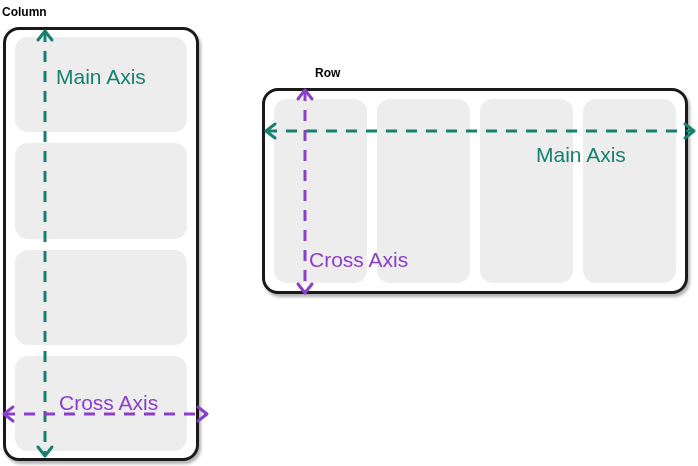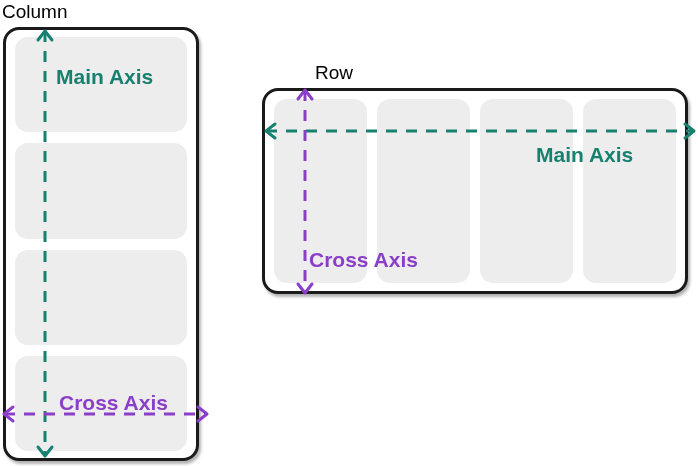--- a/index.html
+++ b/index.html
@@ -20,22 +20,22 @@
     position: absolute;
     left: 0; top: 0;
     width: 698px;
     height: 466px;
   }
 
   
   .section-label {
     position: absolute;
     font-family: "Liberation Sans", sans-serif;
-    font-weight: normal;
-    font-size: 19px;
+    font-weight: bold;
+    font-size: 12px;
     line-height: 22px;
     color: #000000;
     white-space: nowrap;
   }
   #column-label { left: 2px;   top: 1px; }
   #row-label    { left: 271px; top: 62px; margin-left: 44px; }
 
   
   .flex-container {
     position: absolute;
@@ -90,21 +90,21 @@
     left: 0; top: 0;
     width: 698px;
     height: 466px;
     pointer-events: none;
   }
 
   
   .axis-label {
     position: absolute;
     font-family: "Liberation Sans", sans-serif;
-    font-weight: bold;
+    font-weight: normal;
     font-size: 21px;
     line-height: 24px;
     white-space: nowrap;
   }
   .axis-label.main  { color: #17806f; }
   .axis-label.cross { color: #8b3fc9; }
 
   #col-main-axis-label  { left: 56px;  top: 65px; }
   #col-cross-axis-label { left: 59px;  top: 391px; }
   #row-main-axis-label  { left: 536px; top: 143px; }

